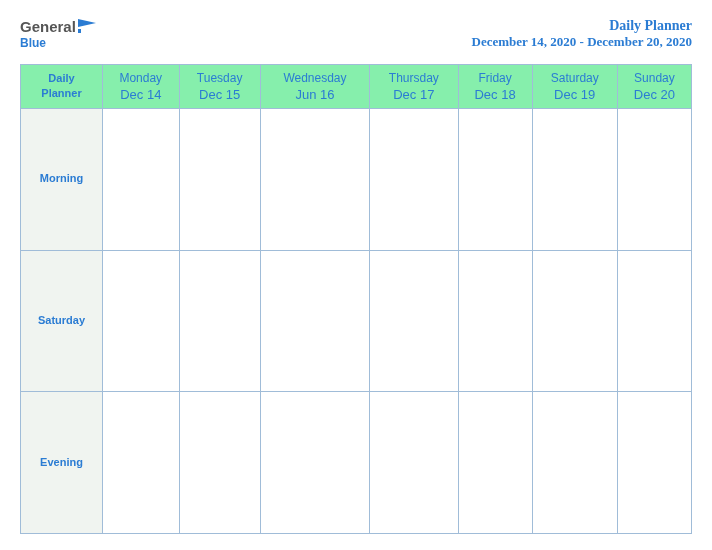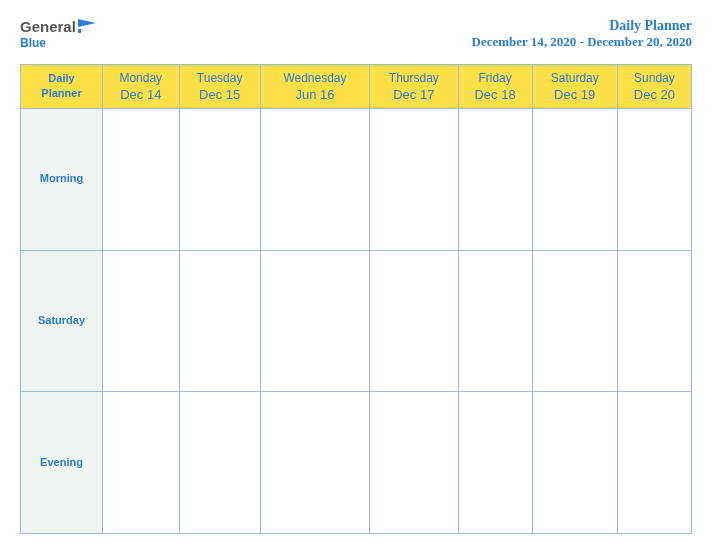--- a/index.html
+++ b/index.html
@@ -61,21 +61,21 @@
       width: 100%;
       border: 1.5px solid #a0bcd8;
     }
     .planner-table th,
     .planner-table td {
       border: 1px solid #a0bcd8;
       text-align: center;
       vertical-align: middle;
     }
     .planner-table th {
-      background: #fde047;
+      background: #86efac;
       padding: 6px 2px;
     }
     .col-header-main {
       font-size: 11px;
       font-weight: bold;
       color: #2b7cd3;
       line-height: 1.4;
     }
     .col-header-day {
       font-size: 12px;

